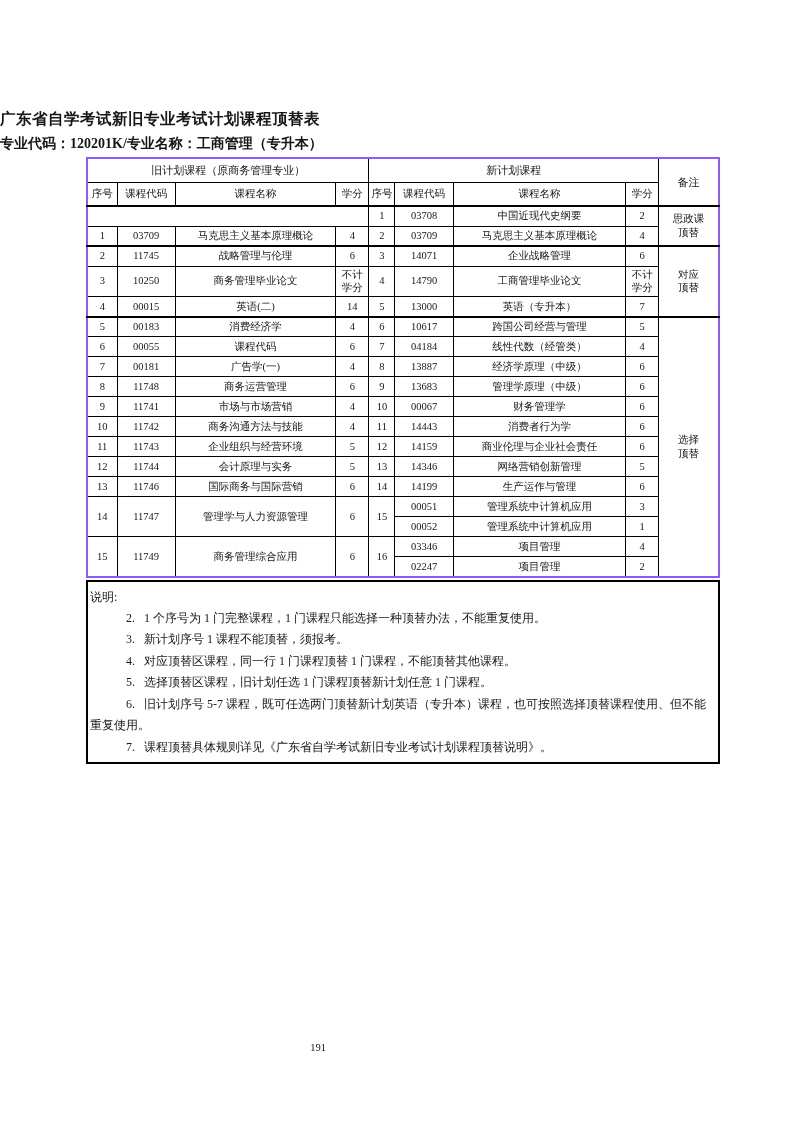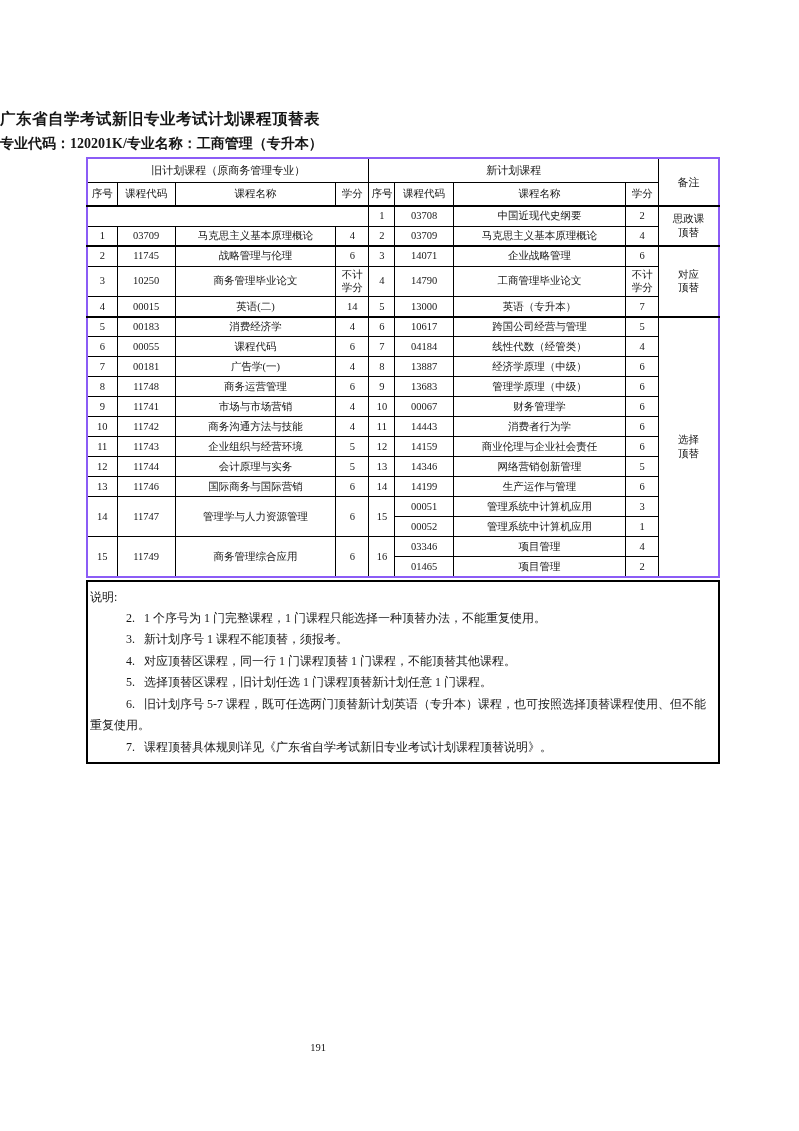--- a/index.html
+++ b/index.html
@@ -267,21 +267,21 @@
         <td rowspan="2">15</td>
         <td rowspan="2">11749</td>
         <td rowspan="2">商务管理综合应用</td>
         <td rowspan="2">6</td>
         <td rowspan="2" class="sep-l">16</td>
         <td>03346</td>
         <td>项目管理</td>
         <td>4</td>
       </tr>
       <tr>
-        <td>01465</td>
+        <td>02247</td>
         <td>项目管理</td>
         <td>2</td>
       </tr>
     </tbody>
 </table>
 
 <div class="notes-box">
   <div class="notes-label">说明:</div>
   <div id="notes-items">
       <p class="note-item"><span class="note-num">2.</span><span>1 个序号为 1 门完整课程，1 门课程只能选择一种顶替办法，不能重复使用。</span></p>

